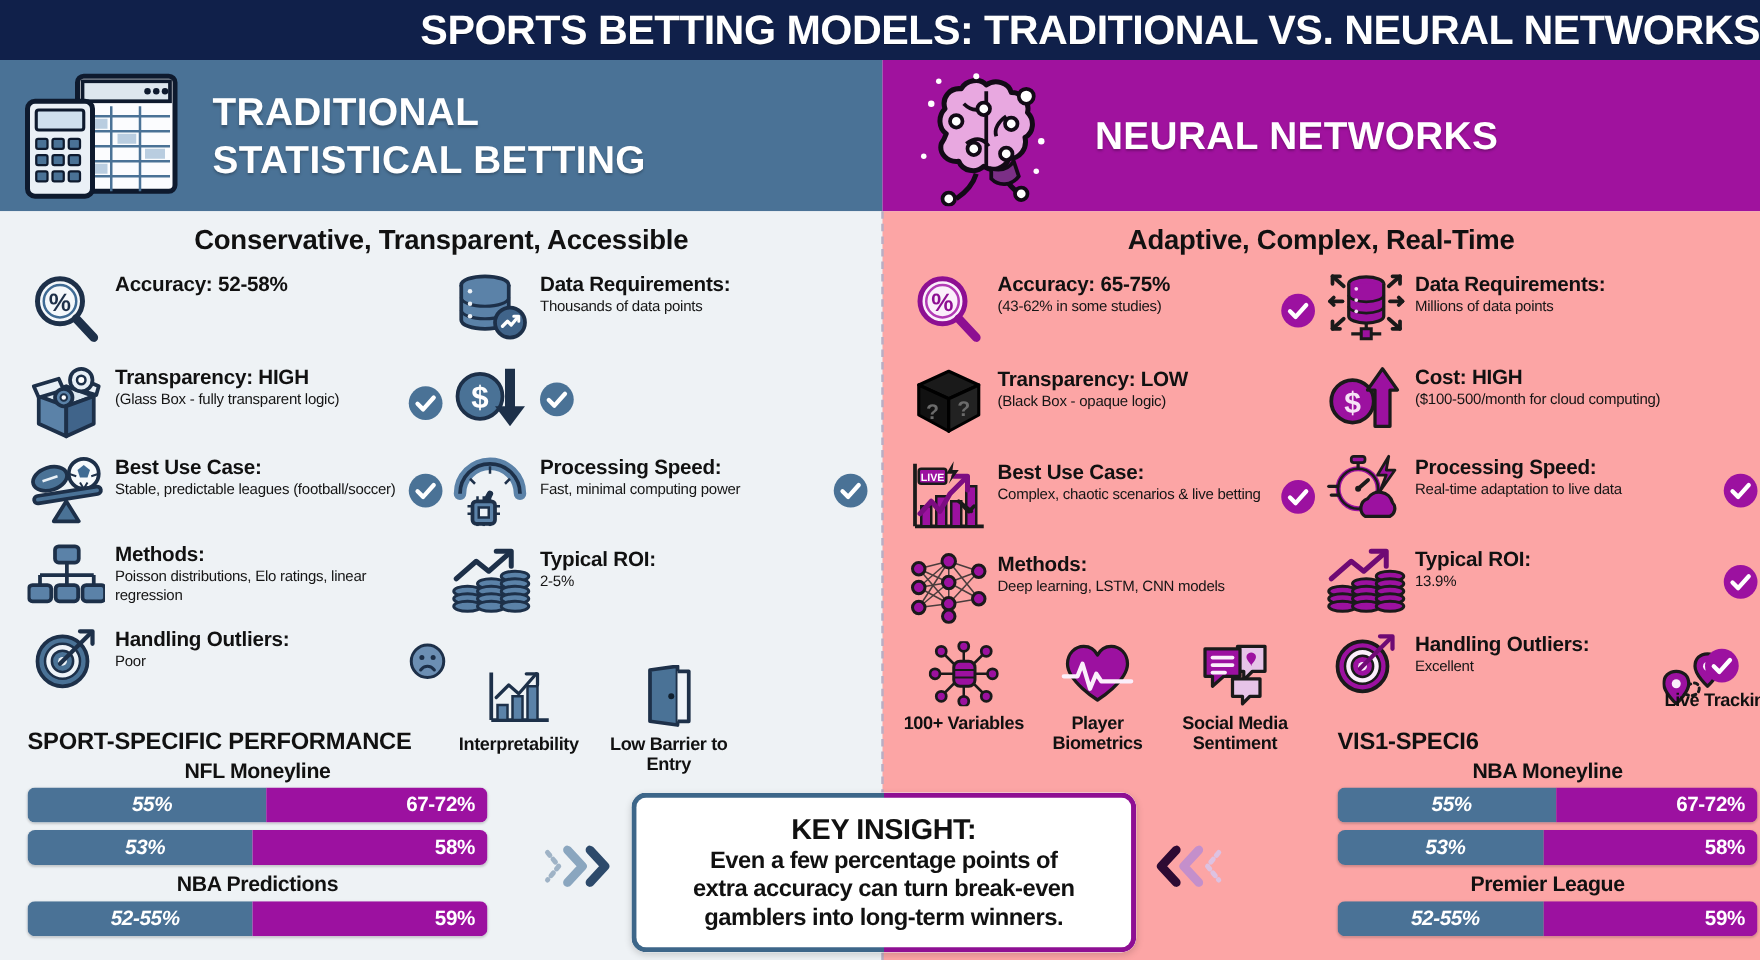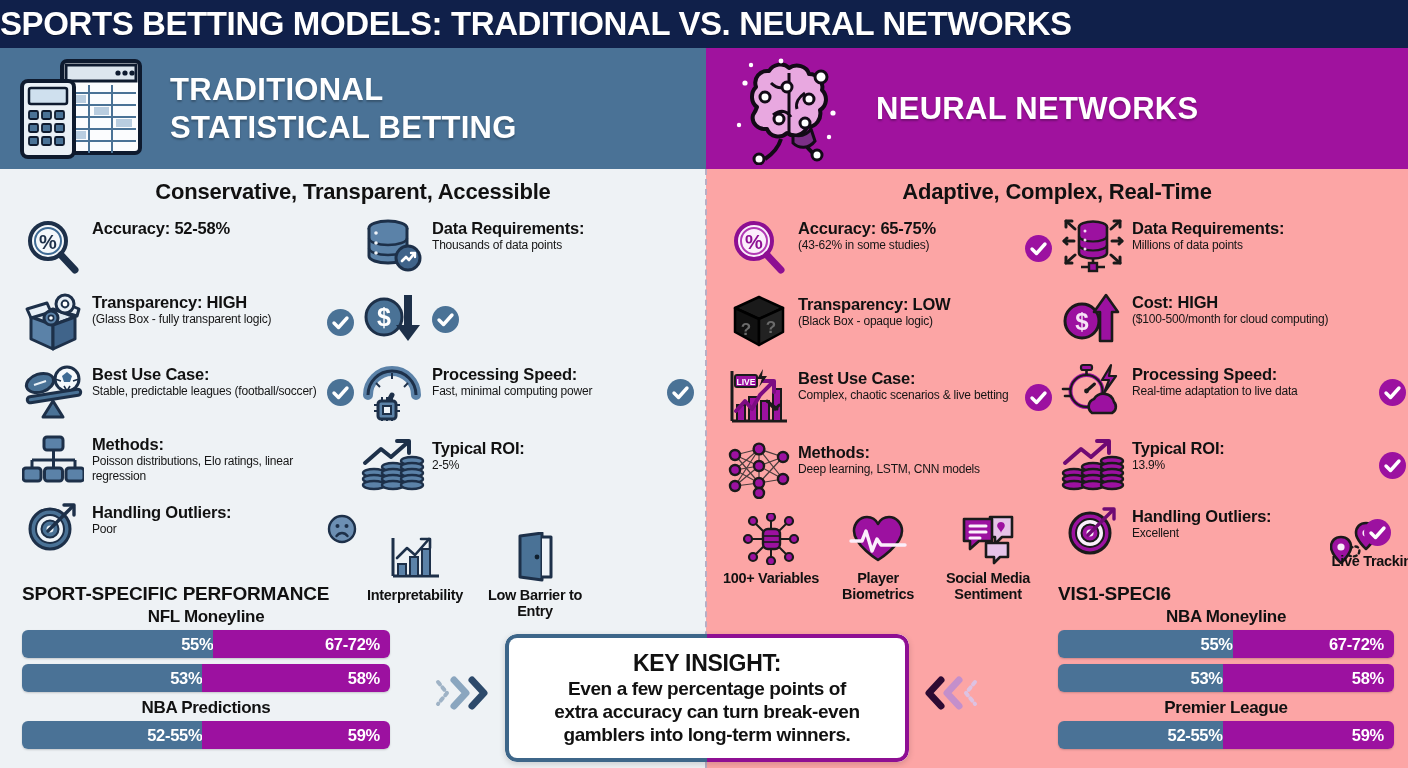--- a/index.html
+++ b/index.html
@@ -8,21 +8,21 @@
     font-family: "Liberation Sans", sans-serif;
     overflow: hidden; position: relative;
     background: #eef2f5;
   }
   .stage { position: absolute; inset: 0; }
 
   
   .titlebar {
     position: absolute; left: 0; top: 0; width: 1408px; height: 48px;
     background: #10204a;
-    display: flex; align-items: center; justify-content: flex-start;
+    display: flex; align-items: center; justify-content: flex-end;
   }
   .titlebar h1 {
     color: #ffffff; font-size: 33px; font-weight: 700;
     letter-spacing: -0.4px; white-space: nowrap;
     font-family: "Liberation Sans", sans-serif;
     text-shadow: 0 1px 0 rgba(0,0,0,.35);
   }
 
   
   .band { position: absolute; top: 48px; height: 121px; display:flex; align-items:center; }
@@ -73,21 +73,21 @@
   .trio .titem { text-align:center; }
   .trio .tlabel { font-size:14.5px; font-weight:700; color:#111; line-height:1.1; margin-top:2px; letter-spacing:-.3px;}
 
   
   .perf { position:absolute; }
   .perfhead { font-size:19px; font-weight:700; color:#111; letter-spacing:-.2px; }
   .leaguelbl { text-align:center; font-size:17px; font-weight:700; color:#111; margin: 2px 0 3px; letter-spacing:-.3px;}
   .bar { height: 28px; border-radius: 6px; overflow:hidden; display:flex; margin-bottom: 6px;
          box-shadow: 0 1px 2px rgba(0,0,0,.18); }
   .bseg { display:flex; align-items:center; height:100%; }
-  .bseg.tl { background:#4a7296; justify-content:flex-end; padding-left:8px; }
+  .bseg.tl { background:#4a7296; justify-content:center; padding-left:8px;font-style:italic; }
   .bseg.nn { background:#9c11a0; justify-content:flex-end; padding-right:10px; }
   .bseg span { color:#fff; font-size:16.5px; font-weight:700; letter-spacing:-.3px; }
 
   
   .insight {
     position:absolute; left:505px; top:634px; width:404px; height:128px;
     background:#ffffff; border-radius:12px; text-align:center;
     display:flex; flex-direction:column; align-items:center; justify-content:center;
     box-shadow: 0 2px 6px rgba(0,0,0,.16);
   }
@@ -762,21 +762,21 @@
               <line x1="10" y1="13" x2="26" y2="13"></line>
               <line x1="10" y1="19" x2="26" y2="19"></line>
               <line x1="10" y1="25" x2="20" y2="25"></line>
             </g>
           <path d="M26 30h22v14h-8l-6 6v-6h-8z" fill="#e6c4e8" stroke="#1a1a1a" stroke-width="2.6" stroke-linejoin="round"></path>
         </svg>
         <div class="tlabel">Social Media Sentiment</div>
       </div>
     </div>
 
-    <div class="perf" style="left:352px; top:414px; width:336px;">
+    <div class="perf" style="left:364px; top:414px; width:336px;">
       <div class="perfhead">VIS1-SPECI6</div>
       <div class="leaguelbl">NBA Moneyline</div>
       <div class="bar">
         <div class="bseg tl" style="width:52%">
             <span>55%</span>
           </div>
         <div class="bseg nn" style="width:48%">
             <span>67-72%</span>
           </div>
       </div>

